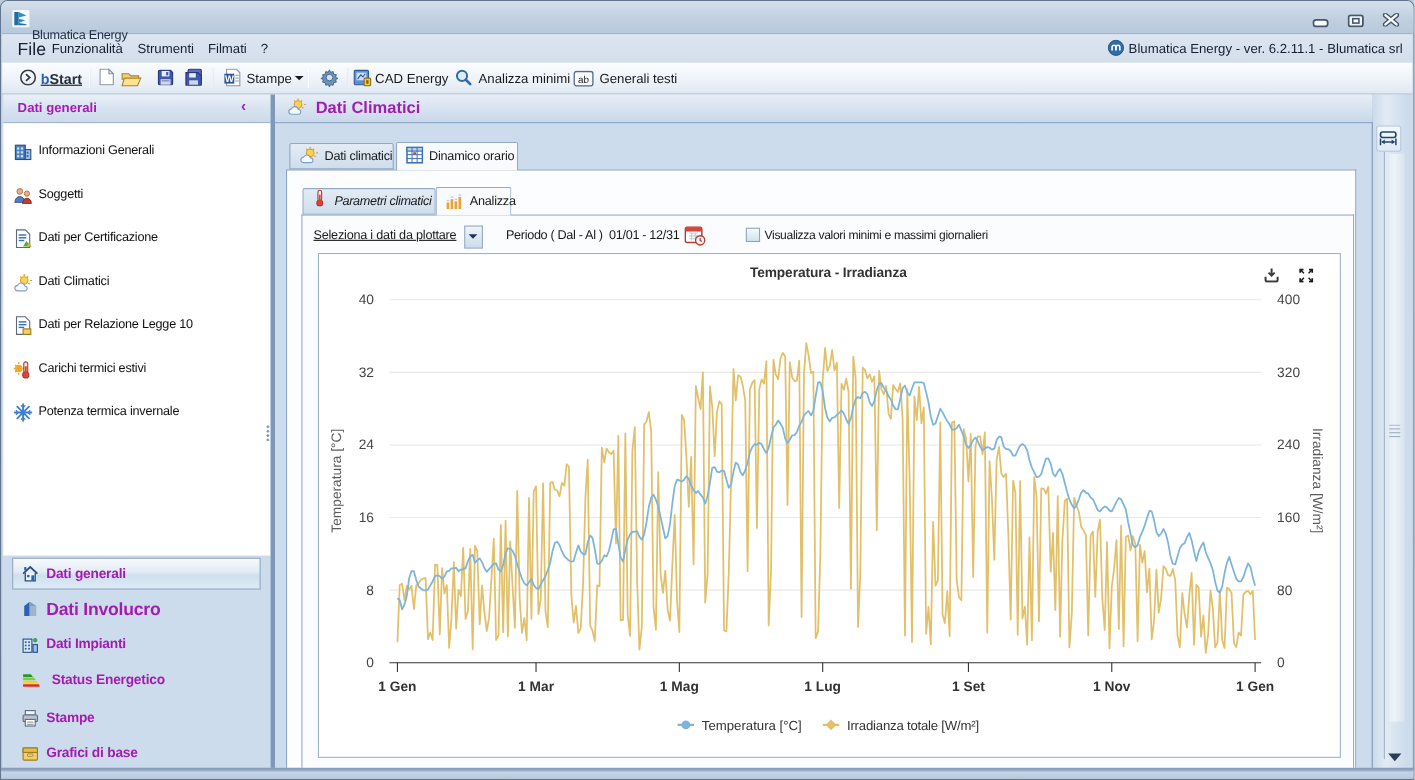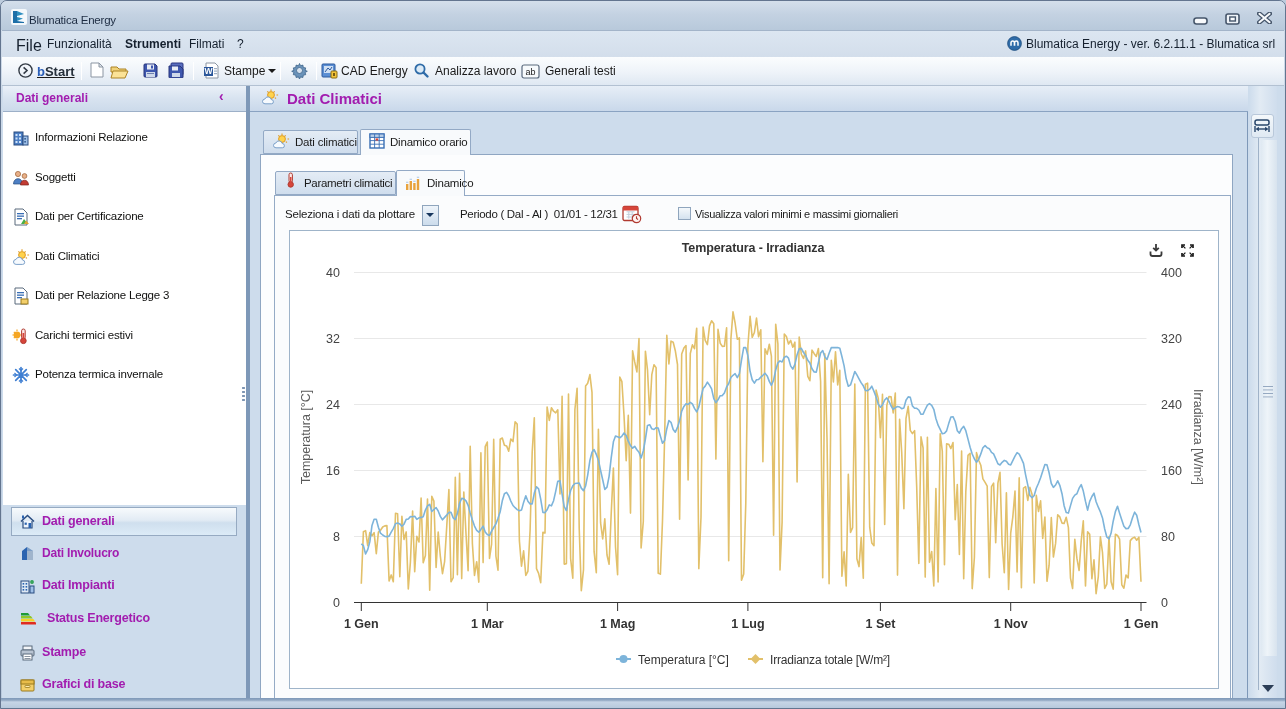--- a/index.html
+++ b/index.html
@@ -28,35 +28,35 @@
 <div id="titlebar"></div>
 <div id="menubar"></div>
 <div id="toolbar"></div>
 <div class="abs" style="left:11px;top:9px;"><svg width="16" height="16" viewBox="0 0 16 16">
       <rect x="0" y="0" width="16" height="16" rx="2" fill="#f4f8fb"></rect>
       <path d="M2 2h4v12H2z" fill="#1d6fa8"></path>
       <path d="M6 2l7 3-7 2z" fill="#2e8fc0"></path>
       <path d="M6 8l6 1.5L6 12z" fill="#2e8fc0"></path>
       <path d="M6 12l7 1v1H6z" fill="#1d6fa8"></path>
     </svg></div>
-<div class="txt " style="left:29px;top:14px;font-size:11.5px;color:#1d2c42;letter-spacing:-0.2px;">Blumatica Energy</div>
+<div class="txt " style="left:29px;top:26px;font-size:11.5px;color:#1d2c42;letter-spacing:-0.2px;">Blumatica Energy</div>
 <div class="abs" style="left:1193px;top:15px;"><svg width="16" height="9" viewBox="0 0 16 9">
       <rect x="1" y="1" width="13" height="6" rx="2.5" fill="#f8fafc" stroke="#46566b" stroke-width="1.6"></rect>
     </svg></div>
 <div class="abs" style="left:1225px;top:13px;"><svg width="16" height="12" viewBox="0 0 16 12">
       <rect x="1" y="1" width="13" height="10" rx="2" fill="#eef3f8" stroke="#46566b" stroke-width="1.6"></rect>
       <rect x="4.8" y="4" width="5.6" height="4" fill="#f8fafc" stroke="#46566b" stroke-width="1.4"></rect>
     </svg></div>
 <div class="abs" style="left:1257px;top:12px;"><svg width="15" height="12" viewBox="0 0 15 12">
       <path d="M2.2 1.6L12.8 10.4M12.8 1.6L2.2 10.4" stroke="#46566b" stroke-width="4.6" stroke-linecap="round"></path>
       <path d="M2.4 1.8L12.6 10.2M12.6 1.8L2.4 10.2" stroke="#f8fafc" stroke-width="2.1" stroke-linecap="round"></path>
     </svg></div>
 <div class="txt " style="left:16px;top:37px;font-size:16px;color:#15202e;">File</div>
 <div class="txt " style="left:47px;top:37px;font-size:12px;color:#15202e;">Funzionalità</div>
-<div class="txt " style="left:125px;top:37px;font-size:12px;color:#15202e;font-weight:bold;">Strumenti</div>
+<div class="txt " style="left:125px;top:37px;font-size:12px;color:#15202e;">Strumenti</div>
 <div class="txt " style="left:189px;top:37px;font-size:12px;color:#15202e;">Filmati</div>
 <div class="txt " style="left:237px;top:37px;font-size:12px;color:#15202e;">?</div>
 <div class="abs" style="left:1007px;top:36px;"><svg width="15" height="15" viewBox="0 0 15 15">
       <circle cx="7.5" cy="7.5" r="6.9" fill="#2f6ca8" stroke="#1d4d7e" stroke-width="0.8"></circle>
       <path d="M4 9.8v-3a1.7 1.7 0 0 1 3.4 0v3M7.6 9.8v-3a1.7 1.7 0 0 1 3.4 0v3" fill="none" stroke="#ffffff" stroke-width="1.5"></path>
     </svg></div>
 <div class="txt " style="left:1026px;top:37px;font-size:12px;color:#15202e;text-align:right;">Blumatica Energy - ver. 6.2.11.1 - Blumatica srl</div>
 <div class="abs" style="left:18px;top:63px;"><svg width="15" height="15" viewBox="0 0 15 15">
       <circle cx="7.5" cy="7.5" r="6.6" fill="none" stroke="#333b45" stroke-width="1.4"></circle>
       <path d="M5.6 4.4l3.4 3.1-3.4 3.1" fill="none" stroke="#333b45" stroke-width="1.6"></path>
@@ -106,21 +106,21 @@
       <rect x="3" y="4" width="9" height="7" fill="#cfe0f4"></rect>
       <path d="M4 10l3-4 2 2 2-3" stroke="#2d5a9e" stroke-width="1" fill="none"></path>
       <rect x="10" y="9" width="6" height="7" rx="1" fill="#f3c53c" stroke="#8a6d14" stroke-width="1"></rect>
       <rect x="12" y="11" width="2" height="3" fill="#7a5c10"></rect>
     </svg></div>
 <div class="txt " style="left:341px;top:64px;font-size:12px;text-align:center;">CAD Energy</div>
 <div class="abs" style="left:413px;top:62px;"><svg width="17" height="17" viewBox="0 0 17 17">
       <circle cx="7" cy="7" r="4.6" fill="#dcebf7" stroke="#2f6ca8" stroke-width="1.8"></circle>
       <path d="M10.5 10.5l4 4" stroke="#2f6ca8" stroke-width="2.4" stroke-linecap="round"></path>
     </svg></div>
-<div class="txt " style="left:435px;top:64px;font-size:12px;">Analizza lavoro</div>
+<div class="txt " style="left:435px;top:64px;font-size:12px;">Analizza minimi</div>
 <div class="abs" style="left:521px;top:64px;"><svg width="19" height="15" viewBox="0 0 19 15">
       <rect x="1" y="1" width="17" height="13" rx="2" fill="#f7fafc" stroke="#5a6a7d" stroke-width="1.2"></rect>
       <text x="9.5" y="11" font-size="9" fill="#1a1a1a" text-anchor="middle" font-family="Liberation Sans">ab</text>
     </svg></div>
 <div class="txt " style="left:545px;top:64px;font-size:12px;">Generali testi</div>
 <div class="abs" style="left:2px;top:86px;width:1282px;height:612px;background:#cddcec;"></div>
 <div class="abs" style="left:3px;top:86px;width:243px;height:26px;background:linear-gradient(180deg,#eaf0f8 0%,#d8e3f0 50%,#ccdaea 100%);border-bottom:1px solid #9db0c8;"></div>
 <div class="txt bold navy" style="left:16px;top:91px;font-size:12px;">Dati generali</div>
 <div class="txt bold navy" style="left:219px;top:90px;font-size:14px;line-height:12px;">‹</div>
 <div class="abs" style="left:3px;top:112px;width:243px;height:393px;background:#ffffff;"></div>
@@ -129,21 +129,21 @@
       <rect x="3.5" y="5" width="2" height="2" fill="#cfe3fa"></rect>
       <rect x="7" y="5" width="2" height="2" fill="#cfe3fa"></rect>
       <rect x="3.5" y="8.5" width="2" height="2" fill="#cfe3fa"></rect>
       <rect x="7" y="8.5" width="2" height="2" fill="#cfe3fa"></rect>
       <rect x="3.5" y="12" width="2" height="2" fill="#cfe3fa"></rect>
       <rect x="7" y="12" width="2" height="2" fill="#cfe3fa"></rect>
       <rect x="11" y="7" width="5" height="9" fill="#9fc0e8" stroke="#2a4d80" stroke-width="1"></rect>
       <rect x="12.3" y="9" width="1.6" height="1.6" fill="#355d92"></rect>
       <rect x="12.3" y="12" width="1.6" height="1.6" fill="#355d92"></rect>
     </svg></div>
-<div class="txt " style="left:35px;top:131px;font-size:11.5px;color:#10100f;letter-spacing:-0.2px;">Informazioni Relazione</div>
+<div class="txt " style="left:35px;top:131px;font-size:11.5px;color:#10100f;letter-spacing:-0.2px;">Informazioni Generali</div>
 <div class="abs" style="left:12px;top:169px;"><svg width="18" height="18" viewBox="0 0 18 18">
       <circle cx="6" cy="5" r="2.6" fill="#e8b088" stroke="#9c5f33" stroke-width=".7"></circle>
       <path d="M1.5 15c0-3.3 2-5.3 4.5-5.3S10.5 11.7 10.5 15z" fill="#4d7fc4" stroke="#2a4d80" stroke-width=".7"></path>
       <circle cx="12.5" cy="7" r="2.4" fill="#e8b088" stroke="#9c5f33" stroke-width=".7"></circle>
       <path d="M8.5 16c0-3 1.8-4.8 4-4.8s4 1.8 4 4.8z" fill="#c23b33" stroke="#7c201b" stroke-width=".7"></path>
     </svg></div>
 <div class="txt " style="left:35px;top:171px;font-size:11.5px;color:#10100f;letter-spacing:-0.2px;">Soggetti</div>
 <div class="abs" style="left:12px;top:208px;"><svg width="18" height="18" viewBox="0 0 18 18">
       <path d="M3 1h8l4 4v12H3z" fill="#ffffff" stroke="#5a6a7d" stroke-width="1"></path>
       <rect x="5" y="5" width="7" height="1.3" fill="#3a6fb5"></rect>
@@ -161,21 +161,21 @@
       <path d="M1.5 14a2.7 2.7 0 0 1 2.5-2.6 3.4 3.4 0 0 1 6.5.6 2.3 2.3 0 0 1 2.2 2.3 2.1 2.1 0 0 1-2.1 2.1H4.1A2.6 2.6 0 0 1 1.5 14z" fill="#f6fafe" stroke="#7ba0c9" stroke-width="1"></path>
     </svg></div>
 <div class="txt " style="left:35px;top:250px;font-size:11.5px;color:#10100f;letter-spacing:-0.2px;">Dati Climatici</div>
 <div class="abs" style="left:12px;top:287px;"><svg width="18" height="18" viewBox="0 0 18 18">
       <path d="M3 1h8l4 4v12H3z" fill="#ffffff" stroke="#5a6a7d" stroke-width="1"></path>
       <rect x="5" y="5" width="7" height="1.3" fill="#3a6fb5"></rect>
       <rect x="5" y="7.5" width="7" height="1.3" fill="#3a6fb5"></rect>
       <rect x="5" y="10" width="5" height="1.3" fill="#3a6fb5"></rect>
       <rect x="9" y="12" width="7" height="5" fill="#f3cf6a" stroke="#9a7b1e" stroke-width="1"></rect>
     </svg></div>
-<div class="txt " style="left:35px;top:289px;font-size:11.5px;color:#10100f;letter-spacing:-0.2px;">Dati per Relazione Legge 3</div>
+<div class="txt " style="left:35px;top:289px;font-size:11.5px;color:#10100f;letter-spacing:-0.2px;">Dati per Relazione Legge 10</div>
 <div class="abs" style="left:12px;top:327px;"><svg width="18" height="18" viewBox="0 0 18 18">
       <circle cx="5" cy="8" r="3.4" fill="#f5a623"></circle>
       <g stroke="#f5a623" stroke-width="1.2">
         <path d="M5 2.4v1.6M5 12v1.6M0.4 8H2M8 8h1.6M1.8 4.8l1.1 1.1M1.8 11.2l1.1-1.1"></path>
       </g>
       <rect x="9.6" y="2" width="3.6" height="10" rx="1.8" fill="#fde8e6" stroke="#b03a30" stroke-width="1"></rect>
       <circle cx="11.4" cy="13.8" r="2.8" fill="#d6453a" stroke="#b03a30" stroke-width="1"></circle>
       <rect x="10.5" y="6" width="1.8" height="7" fill="#d6453a"></rect>
     </svg></div>
 <div class="txt " style="left:35px;top:329px;font-size:11.5px;color:#10100f;letter-spacing:-0.2px;">Carichi termici estivi</div>
@@ -195,21 +195,21 @@
       <rect x="9.5" y="10" width="2.6" height="5" fill="#2a63b0"></rect>
       <rect x="5.6" y="9.6" width="2.2" height="2.2" fill="#2a63b0"></rect>
       <rect x="3" y="2.5" width="2" height="3" fill="#2a63b0"></rect>
     </svg></div>
 <div class="txt bold navy" style="left:42px;top:514px;font-size:12.5px;letter-spacing:-0.2px;">Dati generali</div>
 <div class="abs" style="left:19px;top:545px;"><svg width="17" height="17" viewBox="0 0 17 17">
       <path d="M3 6l5-4v13H3z" fill="#2a63b0"></path>
       <path d="M8 2l6 4v9H8z" fill="#9fb4cc"></path>
       <path d="M8 2l6 4H8z" fill="#7d9ec7"></path>
     </svg></div>
-<div class="txt bold navy" style="left:42px;top:546px;font-size:12px;letter-spacing:-0.2px;">Dati Involucro</div>
+<div class="txt bold navy" style="left:42px;top:546px;font-size:16px;letter-spacing:-0.2px;">Dati Involucro</div>
 <div class="abs" style="left:19px;top:577px;"><svg width="17" height="17" viewBox="0 0 17 17">
       <rect x="2" y="4" width="8" height="12" fill="#dfe9f4" stroke="#2a4d80" stroke-width="1"></rect>
       <rect x="3.6" y="6" width="1.6" height="1.6" fill="#2a63b0"></rect>
       <rect x="6.6" y="6" width="1.6" height="1.6" fill="#2a63b0"></rect>
       <rect x="3.6" y="9" width="1.6" height="1.6" fill="#2a63b0"></rect>
       <rect x="6.6" y="9" width="1.6" height="1.6" fill="#2a63b0"></rect>
       <rect x="3.6" y="12" width="1.6" height="1.6" fill="#2a63b0"></rect>
       <rect x="6.6" y="12" width="1.6" height="1.6" fill="#2a63b0"></rect>
       <g stroke="#38a45c" stroke-width="1.2">
         <path d="M13 3v4M11 5h4M11.6 3.6l2.8 2.8M14.4 3.6l-2.8 2.8"></path>
@@ -268,38 +268,38 @@
       <rect x="6.6" y="5.4" width="2.6" height="2.2" fill="#d6453a"></rect>
     </svg></div>
 <div class="txt " style="left:390px;top:136px;font-size:11.5px;letter-spacing:-0.2px;">Dinamico orario</div>
 <div class="abs" style="left:274px;top:195px;width:957px;height:503px;background:#fbfcfd;border:1px solid #95abc6;border-bottom:none;"></div>
 <div class="tab inactive" style="left:275px;top:171px;width:121px;height:24px;"></div>
 <div class="abs" style="left:286px;top:172px;"><svg width="10" height="16" viewBox="0 0 10 16">
       <rect x="3" y="1" width="3.4" height="9.5" rx="1.7" fill="#fde8e6" stroke="#b03a30" stroke-width="1"></rect>
       <circle cx="4.7" cy="12.5" r="2.7" fill="#d6453a" stroke="#b03a30" stroke-width="1"></circle>
       <rect x="3.9" y="5" width="1.6" height="6.5" fill="#d6453a"></rect>
     </svg></div>
-<div class="txt " style="left:304px;top:177px;font-size:11.5px;letter-spacing:-0.3px;">Parametri climatici</div>
+<div class="txt " style="left:304px;top:177px;font-size:11.5px;letter-spacing:-0.3px;font-style:italic;">Parametri climatici</div>
 <div class="tab active" style="left:396px;top:170px;width:69px;height:26px;"></div>
 <div class="abs" style="left:405px;top:176px;"><svg width="17" height="15" viewBox="0 0 17 15">
       <g fill="#e8a33d">
         <rect x="1" y="8" width="2.4" height="6"></rect>
         <rect x="4.6" y="5" width="2.4" height="9"></rect>
         <rect x="8.2" y="7" width="2.4" height="7"></rect>
         <rect x="11.8" y="3" width="2.4" height="11"></rect>
       </g>
       <g fill="#b9cfe8">
         <rect x="1" y="5.7" width="2.4" height="1.2"></rect>
         <rect x="4.6" y="2.7" width="2.4" height="1.2"></rect>
         <rect x="8.2" y="4.7" width="2.4" height="1.2"></rect>
         <rect x="11.8" y=".7" width="2.4" height="1.2"></rect>
       </g>
     </svg></div>
-<div class="txt " style="left:427px;top:177px;font-size:11.5px;letter-spacing:-0.2px;">Dinamico</div>
-<div class="txt " style="left:285px;top:208px;font-size:11.5px;letter-spacing:-0.2px;">Seleziona i dati da plottare</div>
+<div class="txt " style="left:427px;top:177px;font-size:11.5px;letter-spacing:-0.2px;">Analizza</div>
+<div class="txt " style="left:285px;top:208px;font-size:11.5px;letter-spacing:-0.2px;text-decoration:underline;">Seleziona i dati da plottare</div>
 <div class="abs" style="left:422px;top:205px;width:17px;height:21px;border:1px solid #8fa5bd;background:linear-gradient(180deg,#eef4fa,#ccdcec);"></div>
 <div class="abs" style="left:426px;top:213px;width:8px;height:5px;border-left:4px solid transparent;border-right:4px solid transparent;border-top:4px solid #17365d;width:0;height:0;"></div>
 <div class="txt " style="left:460px;top:208px;font-size:11.5px;letter-spacing:-0.3px;">Periodo ( Dal - Al )&nbsp; 01/01 - 12/31</div>
 <div class="abs" style="left:622px;top:204px;"><svg width="20" height="20" viewBox="0 0 20 20">
       <rect x="1" y="2.5" width="15" height="14" rx="1.5" fill="#ffffff" stroke="#b03a30" stroke-width="1.3"></rect>
       <rect x="1" y="2.5" width="15" height="4" fill="#d6453a"></rect>
       <path d="M4.5 7.8h8M4.5 10.4h8M4.5 13h8M6.8 7.8v7M10.2 7.8v7" stroke="#c2cddb" stroke-width="1"></path>
       <circle cx="14.5" cy="14.5" r="4.2" fill="#fff3f2" stroke="#b03a30" stroke-width="1.2"></circle>
       <path d="M14.5 12.3v2.2l1.6 1" stroke="#b03a30" stroke-width="1.1" fill="none"></path>
     </svg></div>

